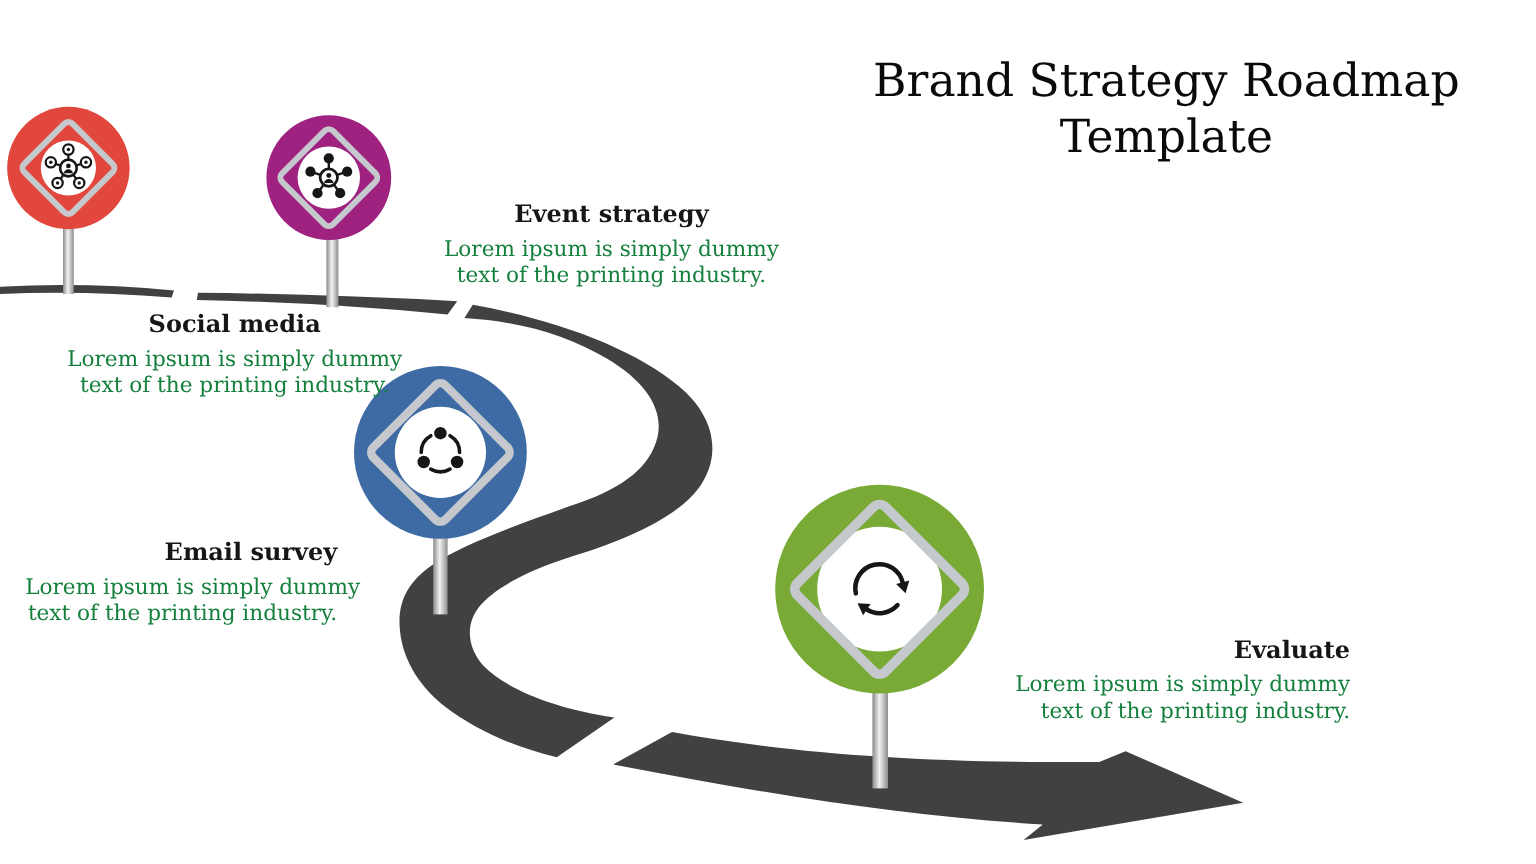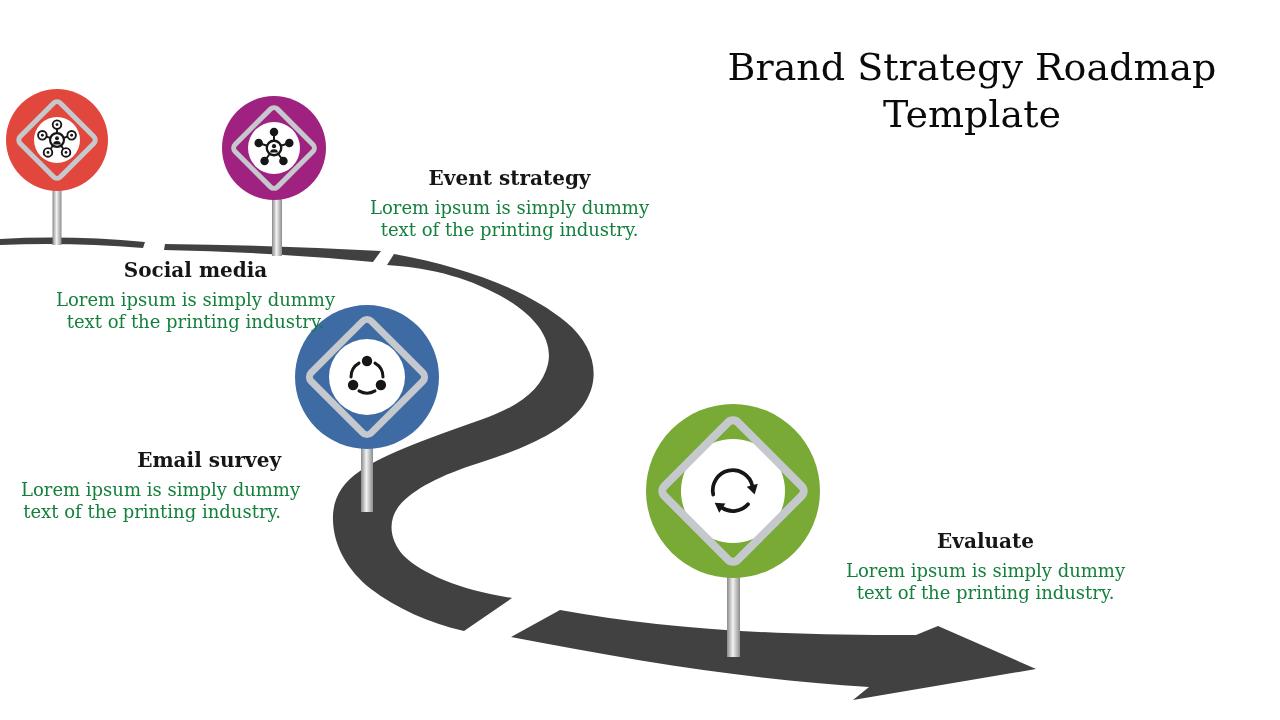--- a/index.html
+++ b/index.html
@@ -21,21 +21,21 @@
   .ms-heading{
     font-weight:bold;font-size:20px;line-height:24px;color:#161616;
     margin-bottom:7px;white-space:nowrap;
   }
   .ms-line{
     font-size:18px;line-height:22px;color:#15803d;white-space:nowrap;
   }
   .ms-social{left:45px;top:258px;text-align:center;margin-left:11px;}
   .ms-event{left:370px;top:166px;text-align:center;}
   .ms-email{left:21px;top:408px;width:260px;text-align:right;margin-top:40px;}
-  .ms-evaluate{left:846px;top:529px;text-align:center;}
+  .ms-evaluate{left:846px;top:529px;text-align:right;}
   .ico-stroke{stroke:#161616;fill:none;}
   .ico-fill{fill:#161616;stroke:none;}
   .node-white{fill:#ffffff;stroke:#161616;}
 </style>
 </head>
 <body>
 
 <div class="slide">
 
   <svg class="art" viewBox="0 0 1280 720">

